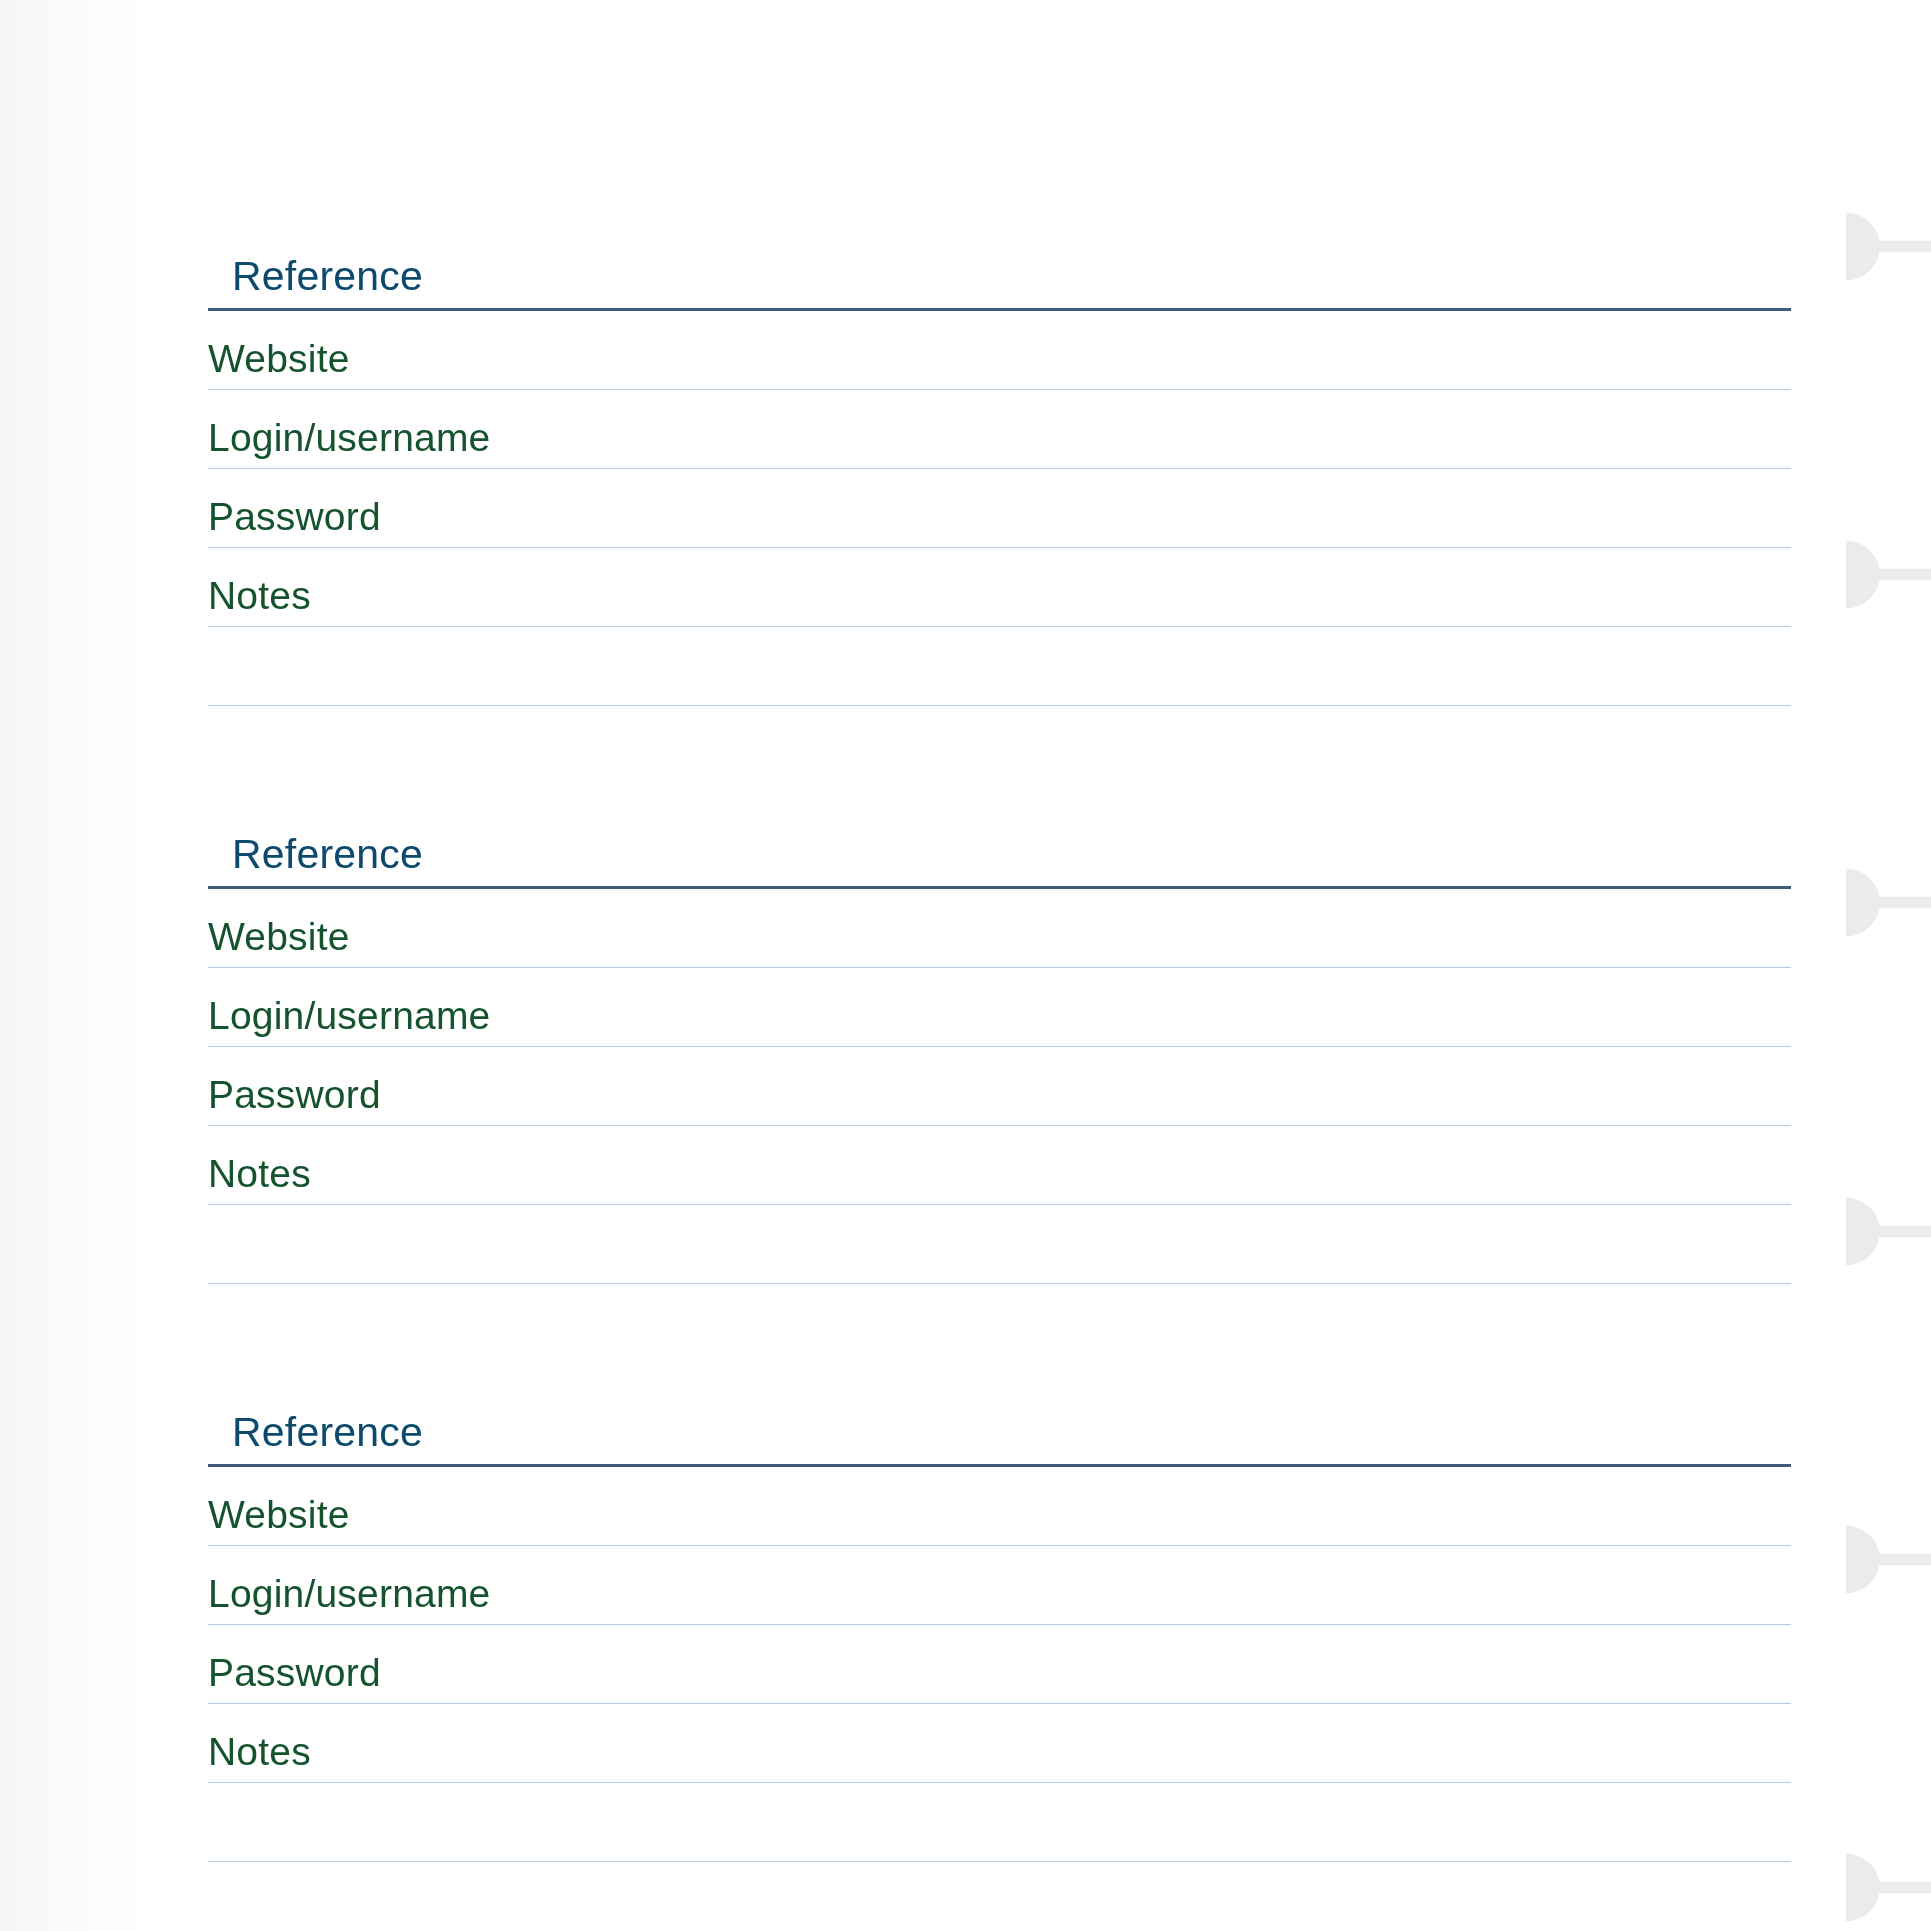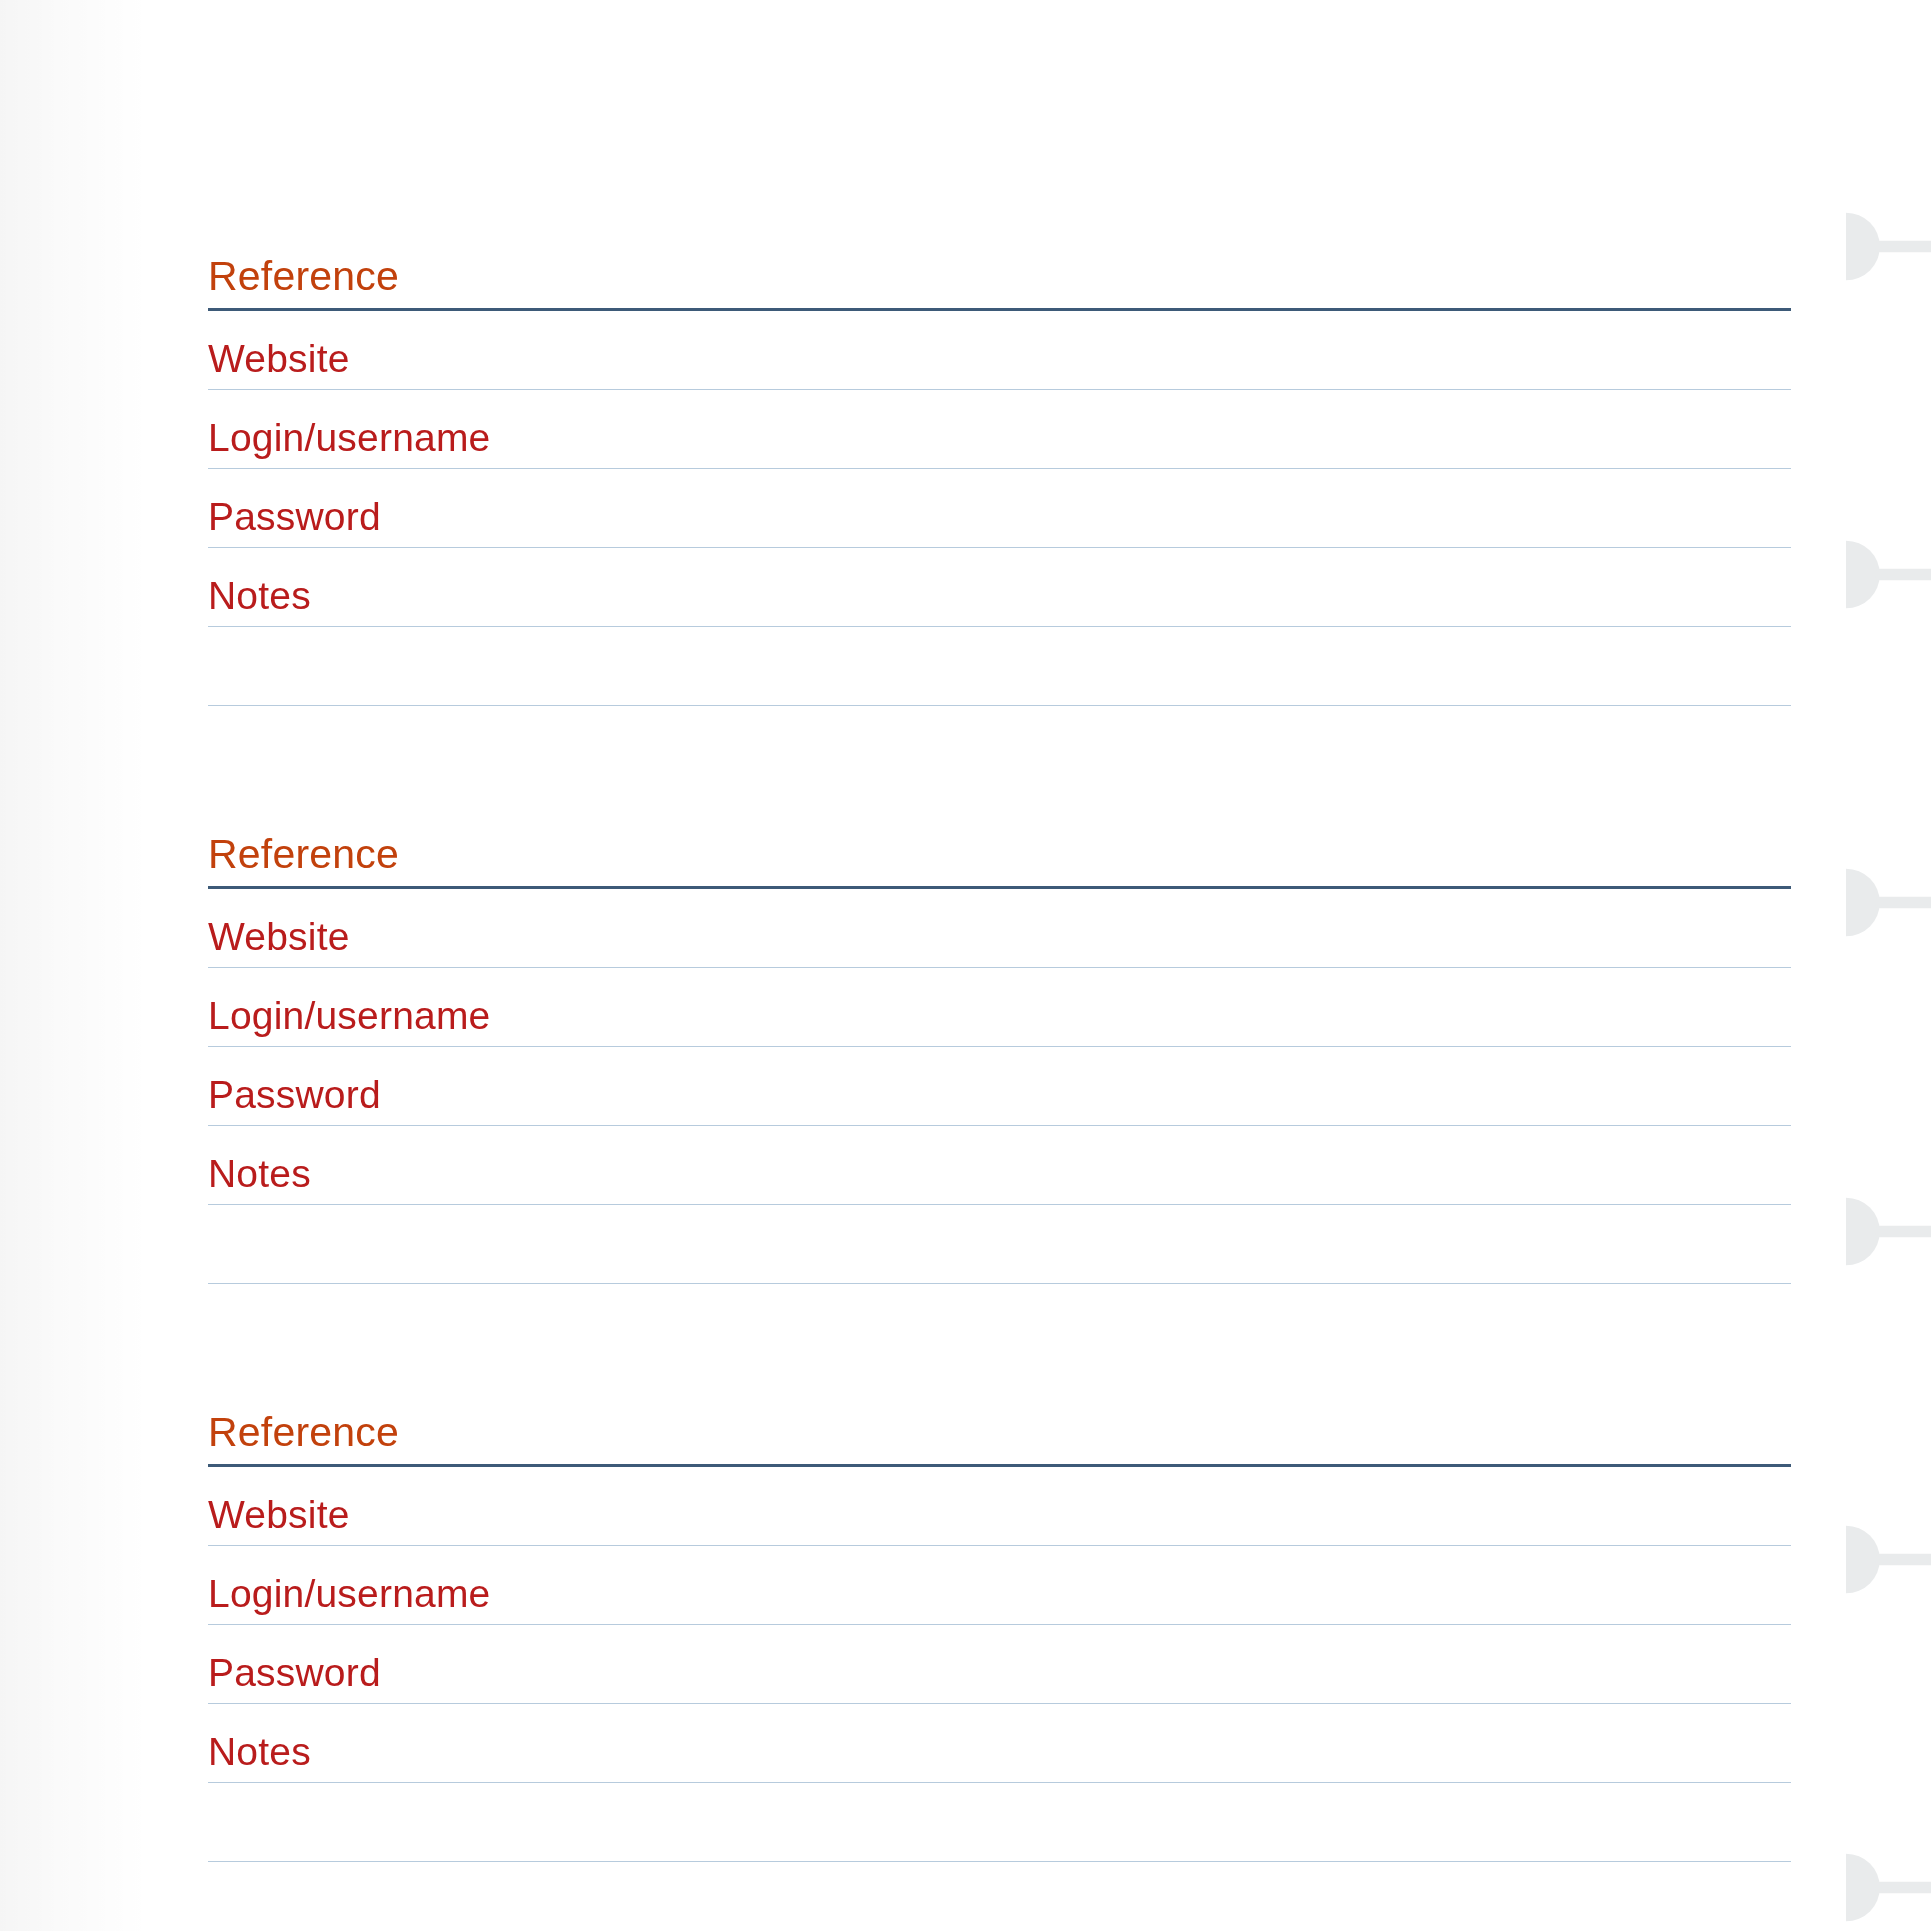--- a/index.html
+++ b/index.html
@@ -52,28 +52,29 @@
   .field-row {
     border-bottom: 1.9px solid #b7cbdd;
   }
   .blank-row {
     border-bottom: 1.9px solid #b7cbdd;
   }
 
   .header-label {
     font-size: 41px;
     font-weight: 400;
-    color: #c2410c;
+    color: #0c4a6e;
     letter-spacing: 0.2px;
+    margin-left: 24px;
   }
 
   .field-label {
     font-size: 39px;
     font-weight: 400;
-    color: #b91c1c;
+    color: #14532d;
     letter-spacing: 0.2px;
   }
 
   
   .notch {
     position: absolute;
     right: -1.9px;
     width: 87px;
     height: 91px;
   }

